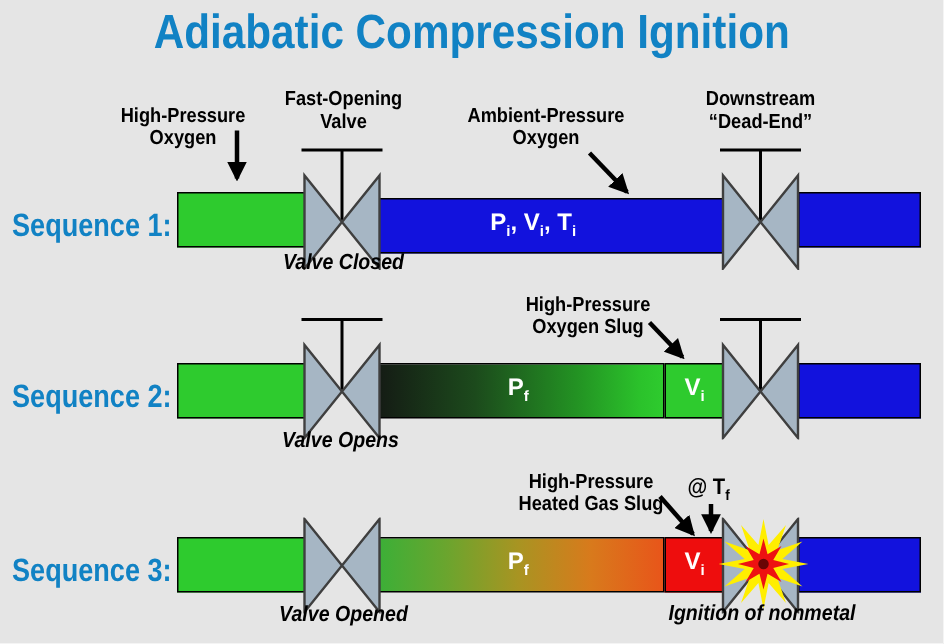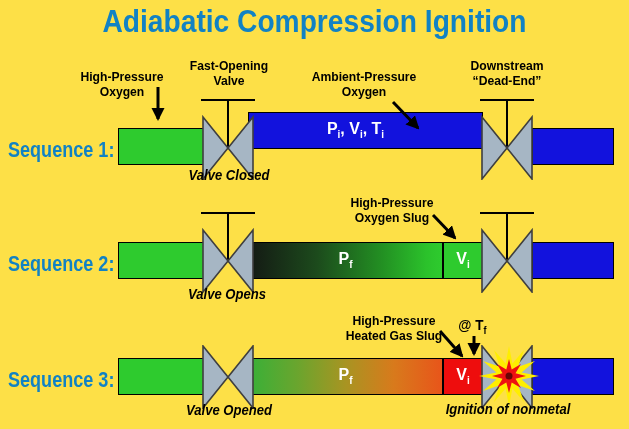--- a/index.html
+++ b/index.html
@@ -1,18 +1,18 @@
 <!DOCTYPE html>
 <html><head>
 <meta charset="utf-8">
 <style>
   html,body { margin:0; padding:0; background:#fff; }
   .stage {
     position:relative; width:629px; height:429px; overflow:hidden;
-    background:#fde047; font-family:"Liberation Sans", sans-serif;
+    background:#e5e5e5; font-family:"Liberation Sans", sans-serif;
   }
   .title {
     position:absolute; left:0; top:3px; width:629px; text-align:center;
     font-size:32px; font-weight:bold; color:#1182c4;
     transform:scaleX(0.88); transform-origin:center top; white-space:nowrap;
   }
   .seq-label {
     position:absolute; left:8px; color:#1182c4; font-size:21.5px; font-weight:bold;
     transform:scaleX(0.84); transform-origin:left top; white-space:nowrap; z-index:5;
   }
@@ -42,21 +42,21 @@
 </style>
 </head>
 <body>
 
 <div class="stage">
 
   <div class="title">Adiabatic Compression Ignition</div>
 
   <div class="seq-label" style="top:138px;">Sequence 1:</div>
   <div class="pipe pipe-green" style="left:118px; top:128px; width:86px;"></div>
-  <div class="pipe pipe-blue" style="left:248px; top:112px; width:235px;">
+  <div class="pipe pipe-blue" style="left:248px; top:132px; width:235px;">
     <span class="pipe-text" style="transform:translateX(-10px);"><span>P</span><sub>i</sub><span>, </span><span>V</span><sub>i</sub><span>, </span><span>T</span><sub>i</sub></span>
   </div>
   <div class="pipe pipe-blue" style="left:532px; top:128px; width:82px;"></div>
 
   <svg class="valve" style="left:200px; top:98px;" width="56" height="82" viewBox="0 0 56 82">
     <line x1="1" y1="2" x2="55" y2="2" stroke="#000" stroke-width="2"></line>
     <line x1="28" y1="2" x2="28" y2="50" stroke="#000" stroke-width="2"></line>
     <polygon points="3,19 3,81 28,50" fill="#a6b6c4" stroke="#3f3f3f" stroke-width="1.6"></polygon>
     <polygon points="53,19 53,81 28,50" fill="#a6b6c4" stroke="#3f3f3f" stroke-width="1.6"></polygon>
   </svg>

